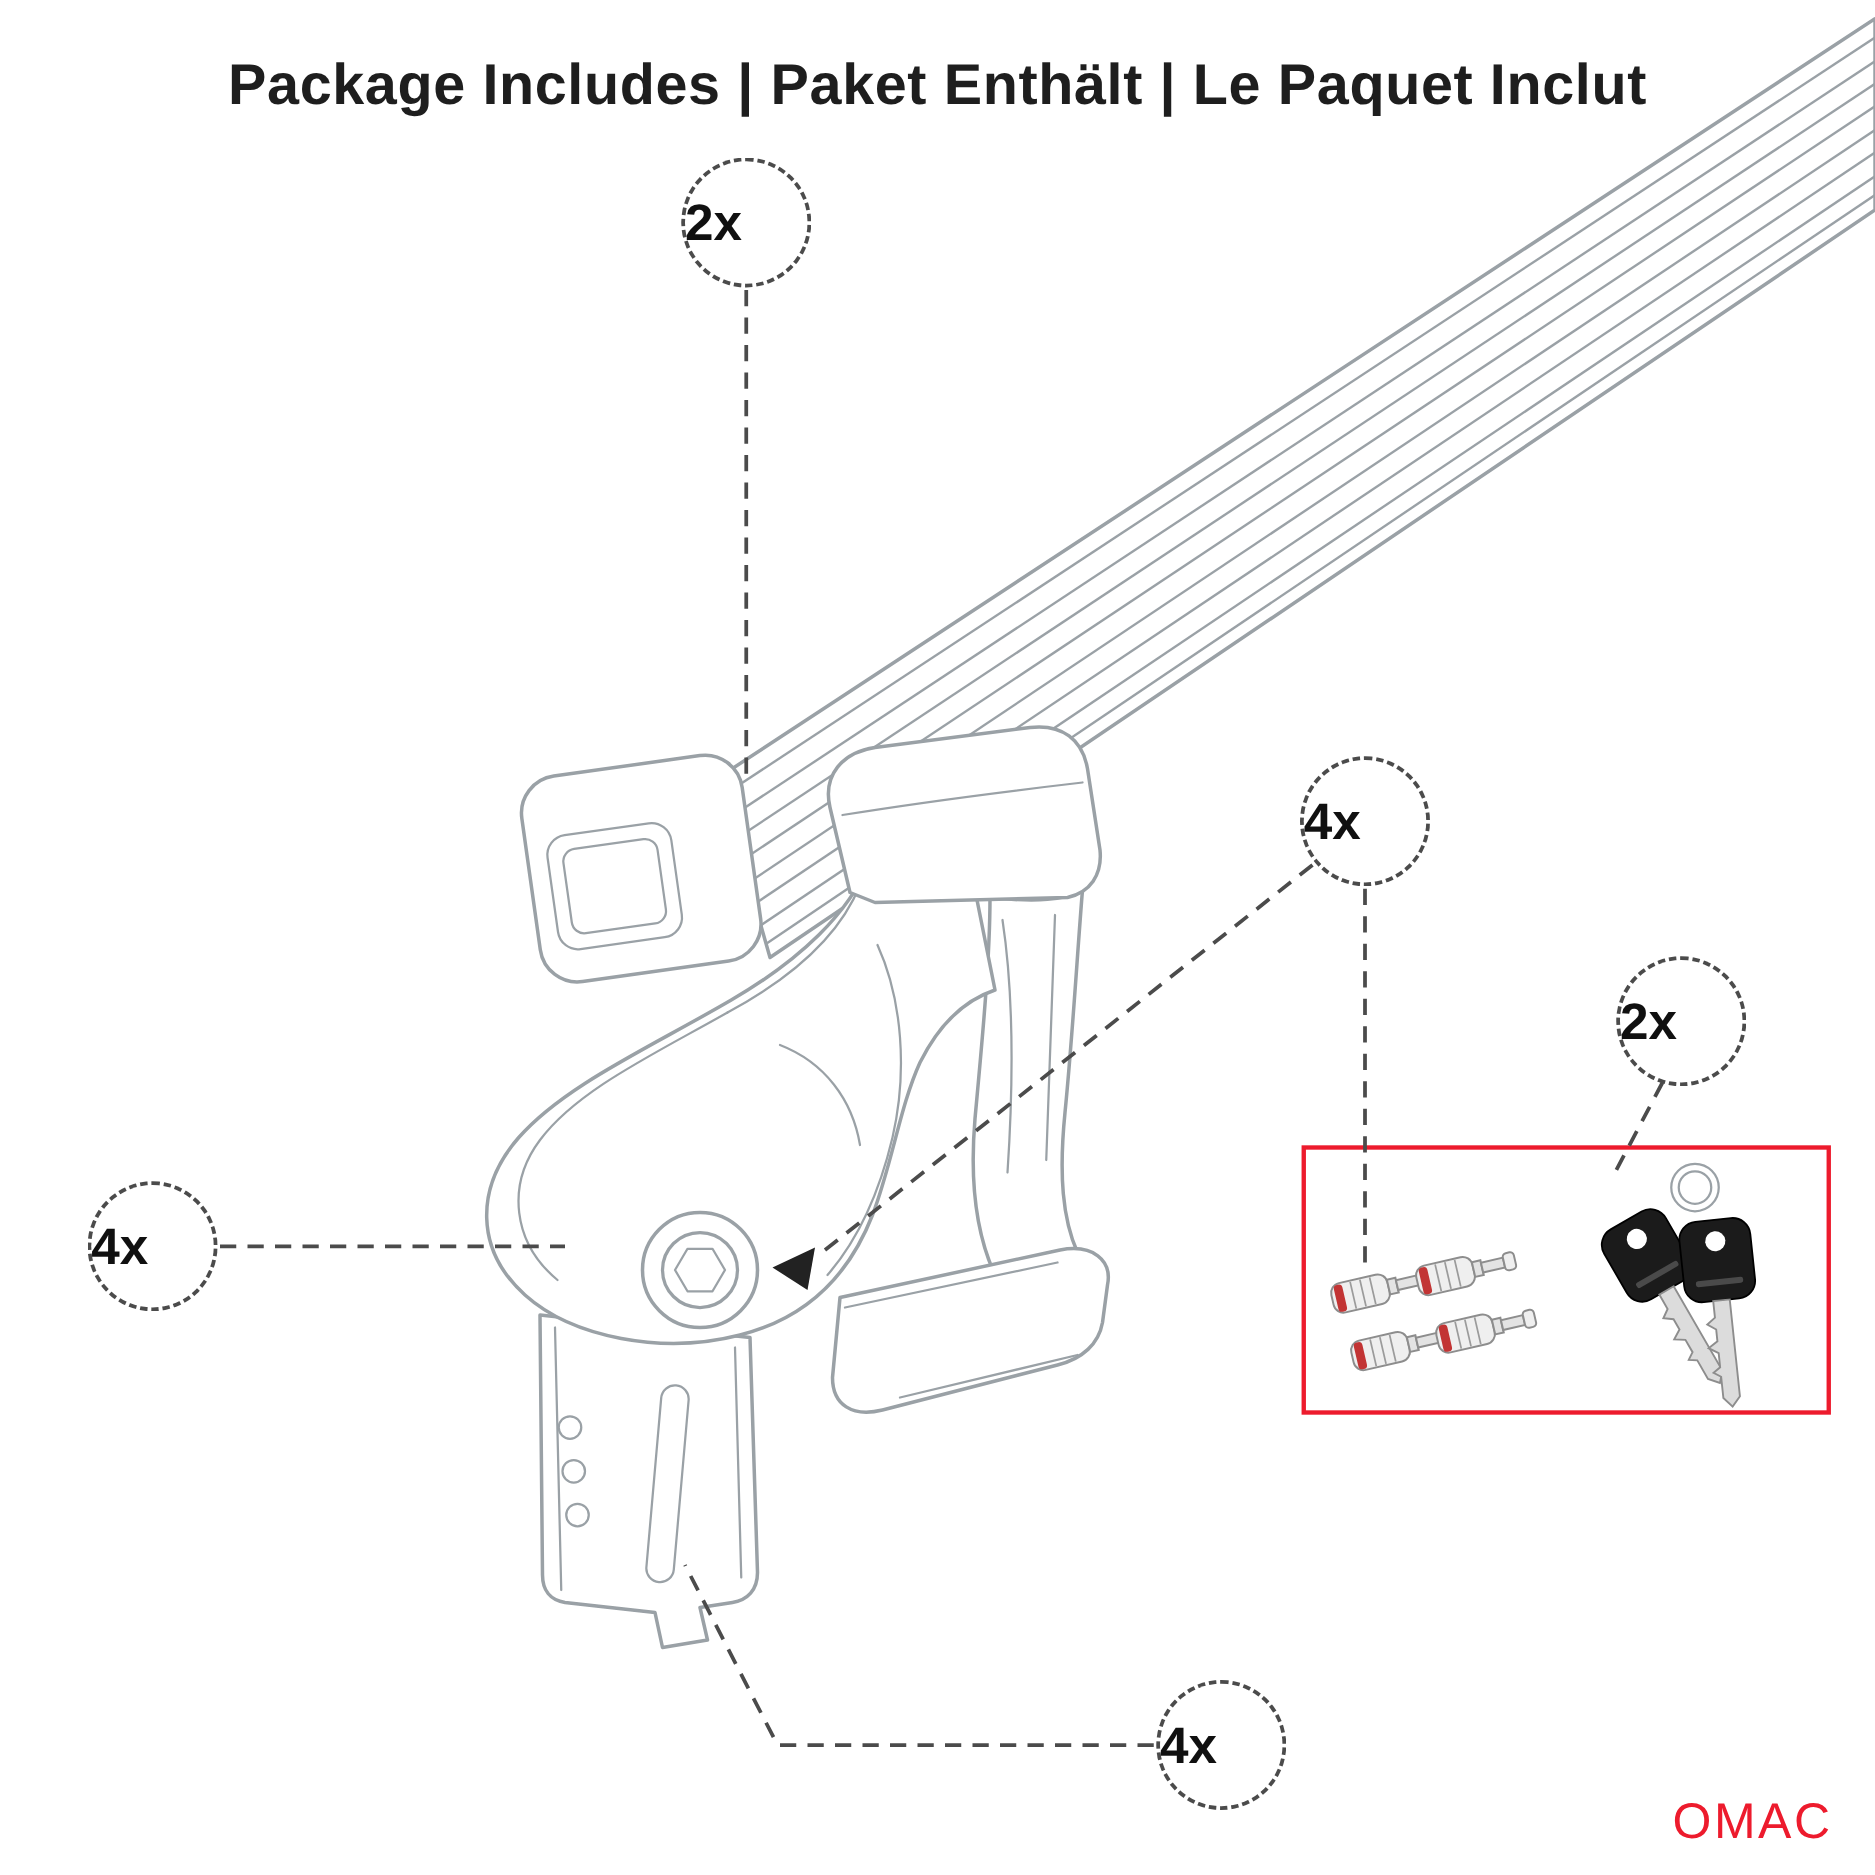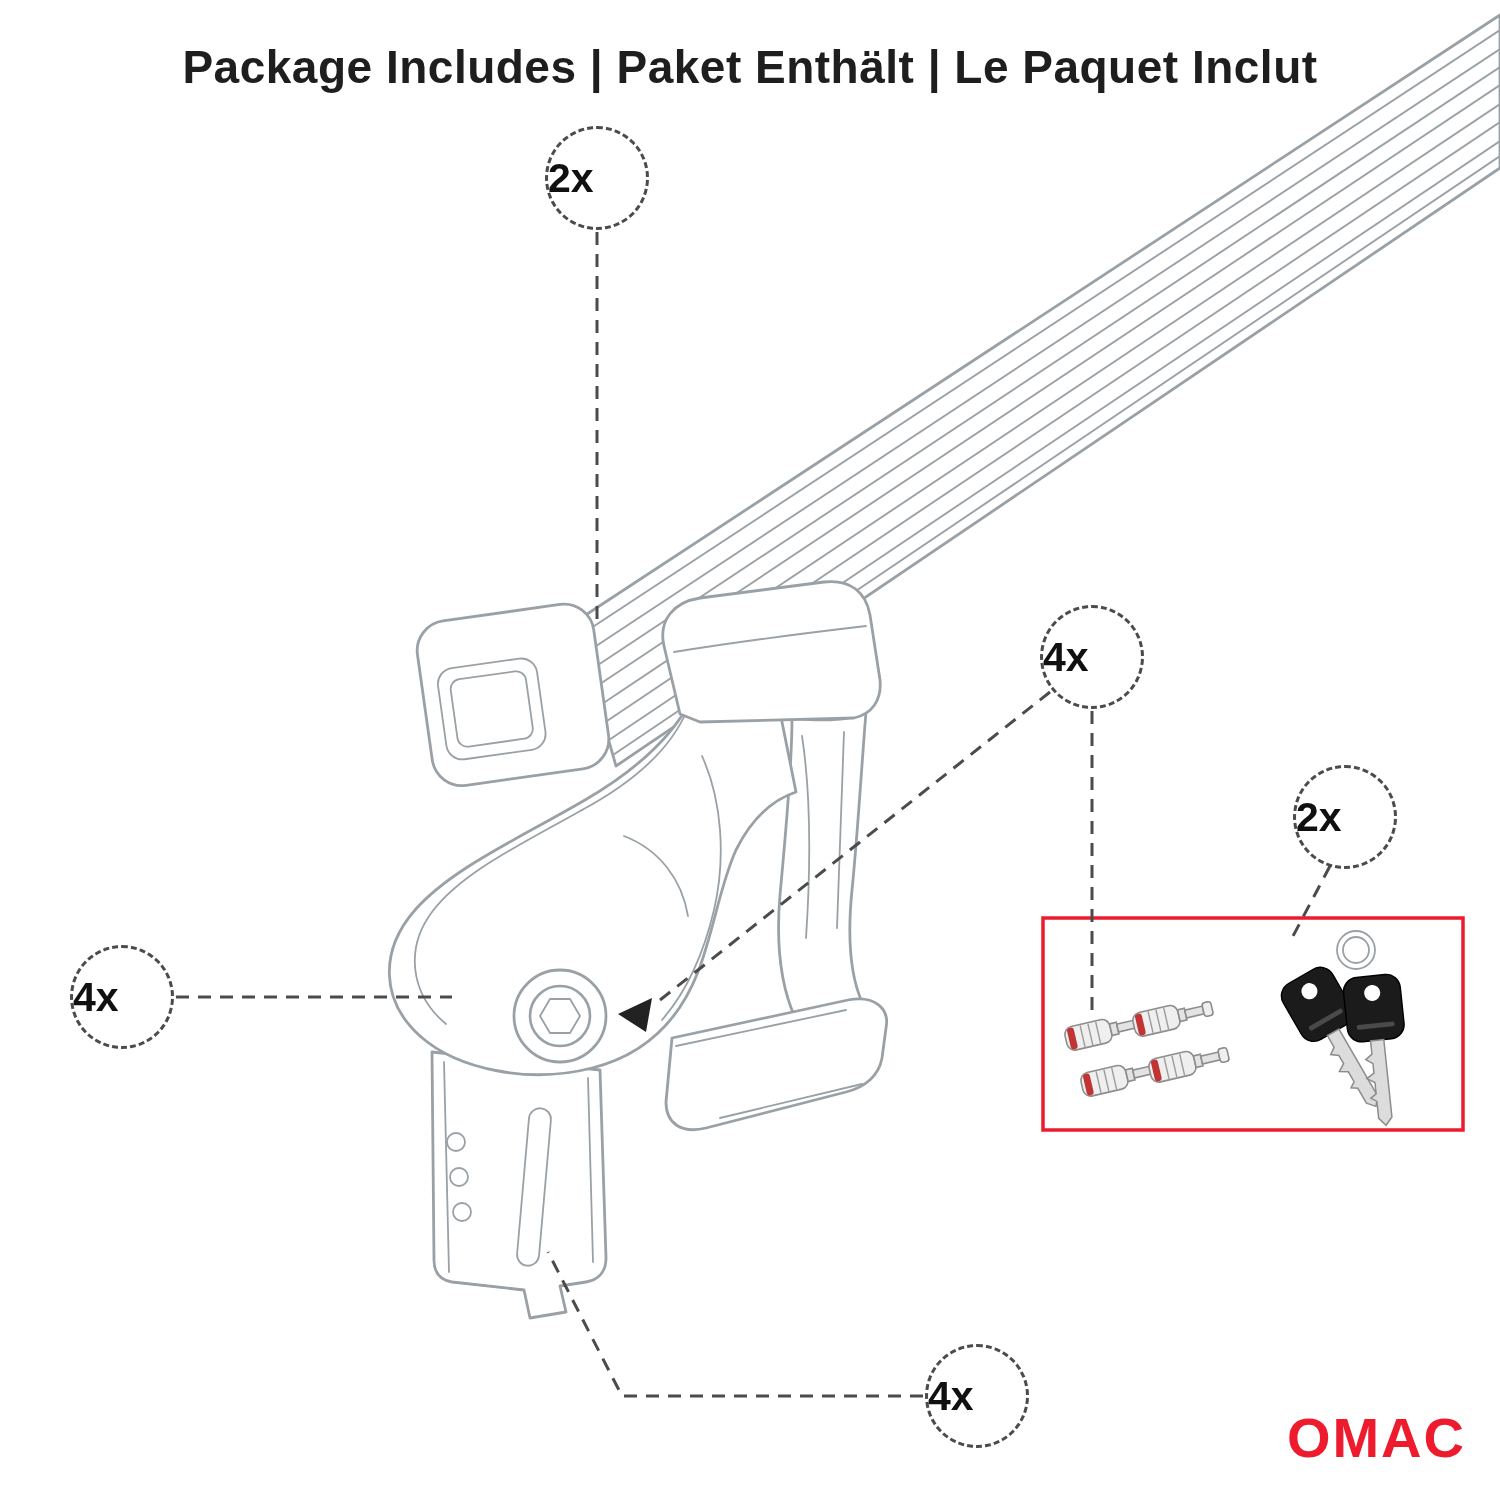--- a/index.html
+++ b/index.html
@@ -27,22 +27,22 @@
   .redbox{fill:#ffffff;stroke:var(--accent-red);stroke-width:3.5;}
   .metal{fill:#efefef;stroke:#8d8d8d;stroke-width:1.6;}
   .metal2{fill:#e3e3e3;stroke:#8d8d8d;stroke-width:1.6;}
   .callout{
     position:absolute;width:104px;height:104px;border-radius:50%;
     border:3.5px dashed var(--callout-gray);background:#fff;box-sizing:border-box;
     display:flex;align-items:center;justify-content:flex-start;z-index:5;
   }
   .callout span{font-size:41px;font-weight:700;color:#101010;}
   .logo{
-    position:absolute;right:34px;bottom:30px;z-index:5;
-    font-size:56px;font-weight:700;letter-spacing:2px;color:var(--accent-red);
+    position:absolute;right:34px;bottom:20px;z-index:5;
+    font-size:40px;font-weight:400;letter-spacing:2px;color:var(--accent-red);
   }
 </style>
 </head>
 <body>
 
 <div class="canvas">
 
   <h1 class="title">Package Includes | Paket Enthält | Le Paquet Inclut</h1>
 
   <svg class="drawing" viewBox="0 0 1500 1500">

